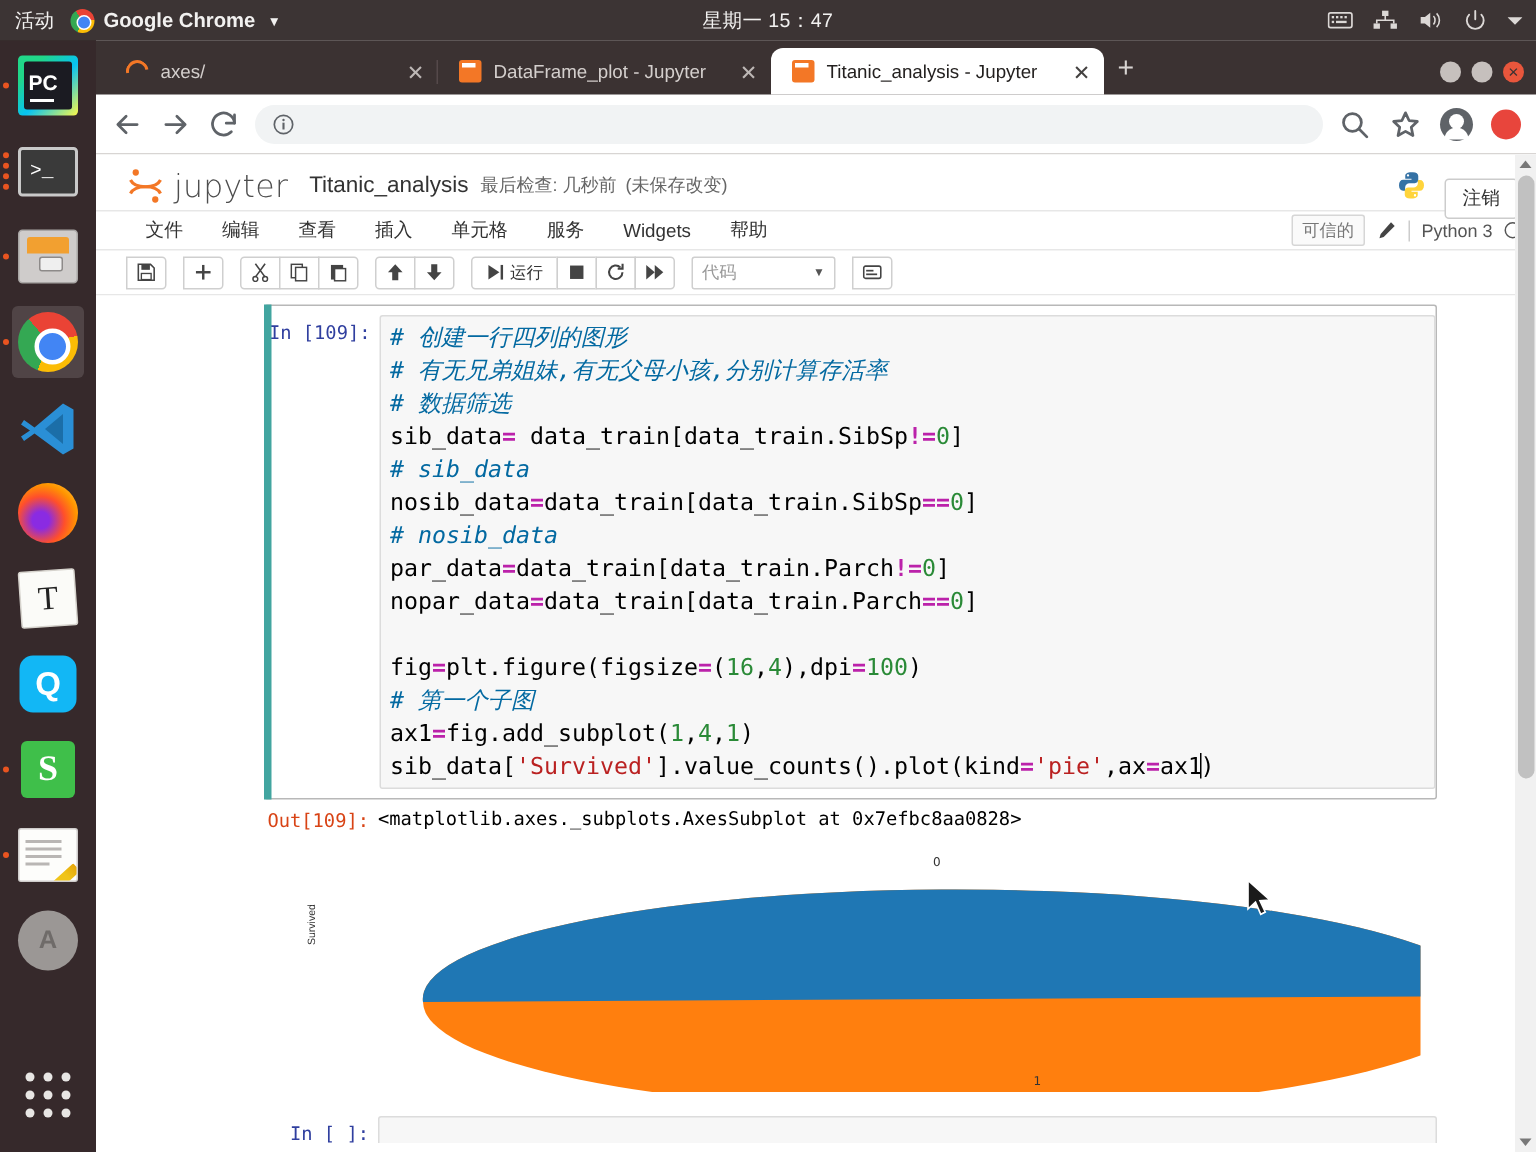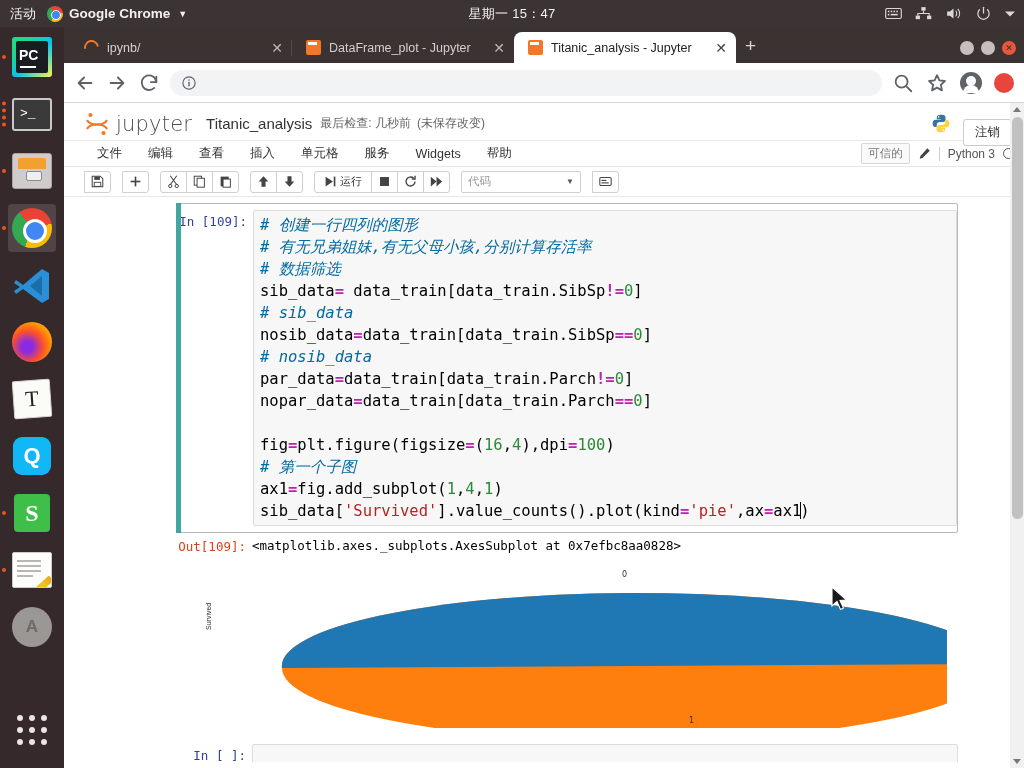--- a/index.html
+++ b/index.html
@@ -195,21 +195,21 @@
   .jp-toolbar { height:30px; display:flex; align-items:center; gap:0;
      padding-left:20px; border-bottom:1px solid #e7e7e7; }
   .tb-group { display:flex; margin-right: 11px; }
   .tb-btn { height:22px; min-width:27px; border:1px solid #cfcfcf; background:#fff;
      display:flex; align-items:center; justify-content:center; margin-left:-1px;
      font-size:11px; color:#333; padding:0 4px;}
   .tb-group .tb-btn:first-child{ margin-left:0; border-radius:3px 0 0 3px;}
   .tb-group .tb-btn:last-child{ border-radius:0 3px 3px 0;}
   .tb-btn svg { width:13px; height:13px; fill:#444; }
   .tb-run { min-width:58px; gap:3px; padding:0 7px; }
-  .tb-select { height:22px; width:120px; border:1px solid #cfcfcf; background:#fff;
+  .tb-select { height:22px; width:96px; border:1px solid #cfcfcf; background:#fff;
      display:flex; align-items:center; justify-content:space-between;
      padding:0 6px; font-size:11.5px; color:#999; border-radius:2px; margin-right:11px;}
   .tb-select .cdown{ font-size:8px; color:#555; }
 
   .jp-body { position:relative; height: 565px; background:#fff; padding: 6px 0 0 0; overflow:hidden;}
   .cell-wrap { margin: 0 66px 0 112px; }
   .cell {
     position:relative; border:1px solid #cfcfcf; border-radius:2px;
     background:#fff; padding: 6px 0 6px 0; display:flex;
   }
@@ -378,21 +378,21 @@
           <i></i>
       </span>
     </div>
   </div>
 
   <div class="chrome-win">
 
     <div class="tabstrip">
       <div class="tab">
         <span class="favicon fav-loading"></span>
-        <span class="label">ipynb/</span>
+        <span class="label">axes/</span>
         <span class="tclose">✕</span>
         <span class="sep"></span>
       </div>
       <div class="tab">
         <span class="favicon fav-jupyter"></span>
         <span class="label">DataFrame_plot - Jupyter</span>
         <span class="tclose">✕</span>
       </div>
       <div class="tab active">
         <span class="favicon fav-jupyter"></span>

